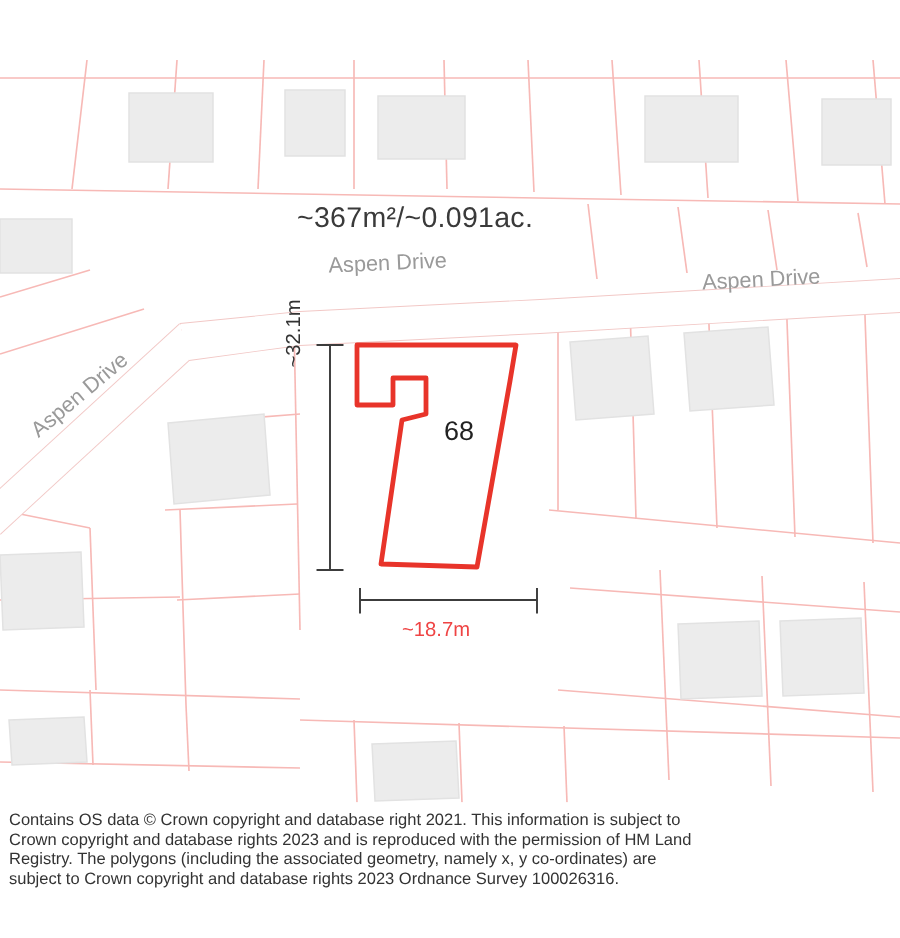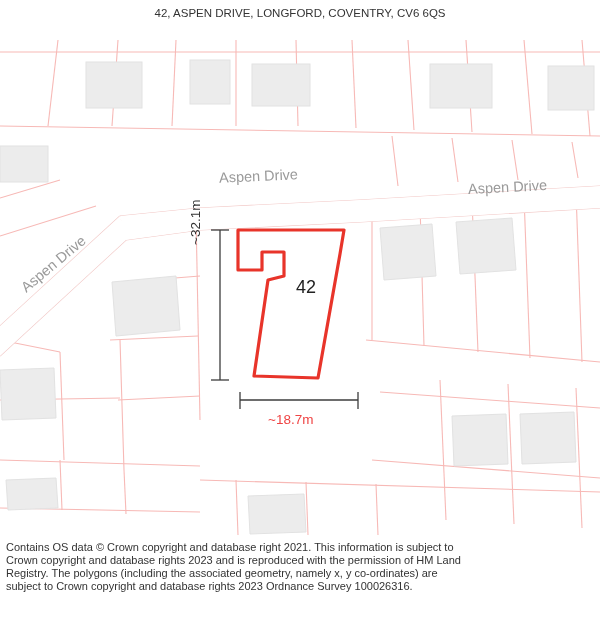--- a/index.html
+++ b/index.html
@@ -112,21 +112,20 @@
     line-height: 13px;
     color: #333;
   }
 </style>
 </head>
 <body>
 
 <div class="page">
 
   <div class="header">
-    <div class="title">42, ASPEN DRIVE, LONGFORD, COVENTRY, CV6 6QS</div>
   </div>
 
   <div class="map-wrap">
     <svg class="map-svg" width="600" height="495" viewBox="0 0 600 495">
 
       <rect x="0" y="0" width="600" height="495" fill="#ffffff"></rect>
 
       <g stroke="#f7b9b6" stroke-width="1.1" fill="none">
 
         <path d="M0 12 L600 12"></path>
@@ -218,21 +217,22 @@
         <line x1="220" y1="190" x2="220" y2="340"></line>
         <line x1="211" y1="190" x2="229" y2="190"></line>
         <line x1="211" y1="340" x2="229" y2="340"></line>
 
         <line x1="240" y1="360" x2="358" y2="360"></line>
         <line x1="240" y1="352" x2="240" y2="369"></line>
         <line x1="358" y1="352" x2="358" y2="369"></line>
       </g>
     </svg>
 
-    <div class="plot-number">42</div>
+    <div class="area-label">~367m²/~0.091ac.</div>
+    <div class="plot-number">68</div>
     <div class="dim-vert">~32.1m</div>
     <div class="dim-horiz">~18.7m</div>
     <div class="street street-1">Aspen Drive</div>
     <div class="street street-2">Aspen Drive</div>
     <div class="street street-3">Aspen Drive</div>
   </div>
 
   <div class="footer">Contains OS data © Crown copyright and database right 2021. This information is subject to Crown copyright and database rights 2023 and is reproduced with the permission of HM Land Registry. The polygons (including the associated geometry, namely x, y co-ordinates) are subject to Crown copyright and database rights 2023 Ordnance Survey 100026316.</div>
 
 </div>

